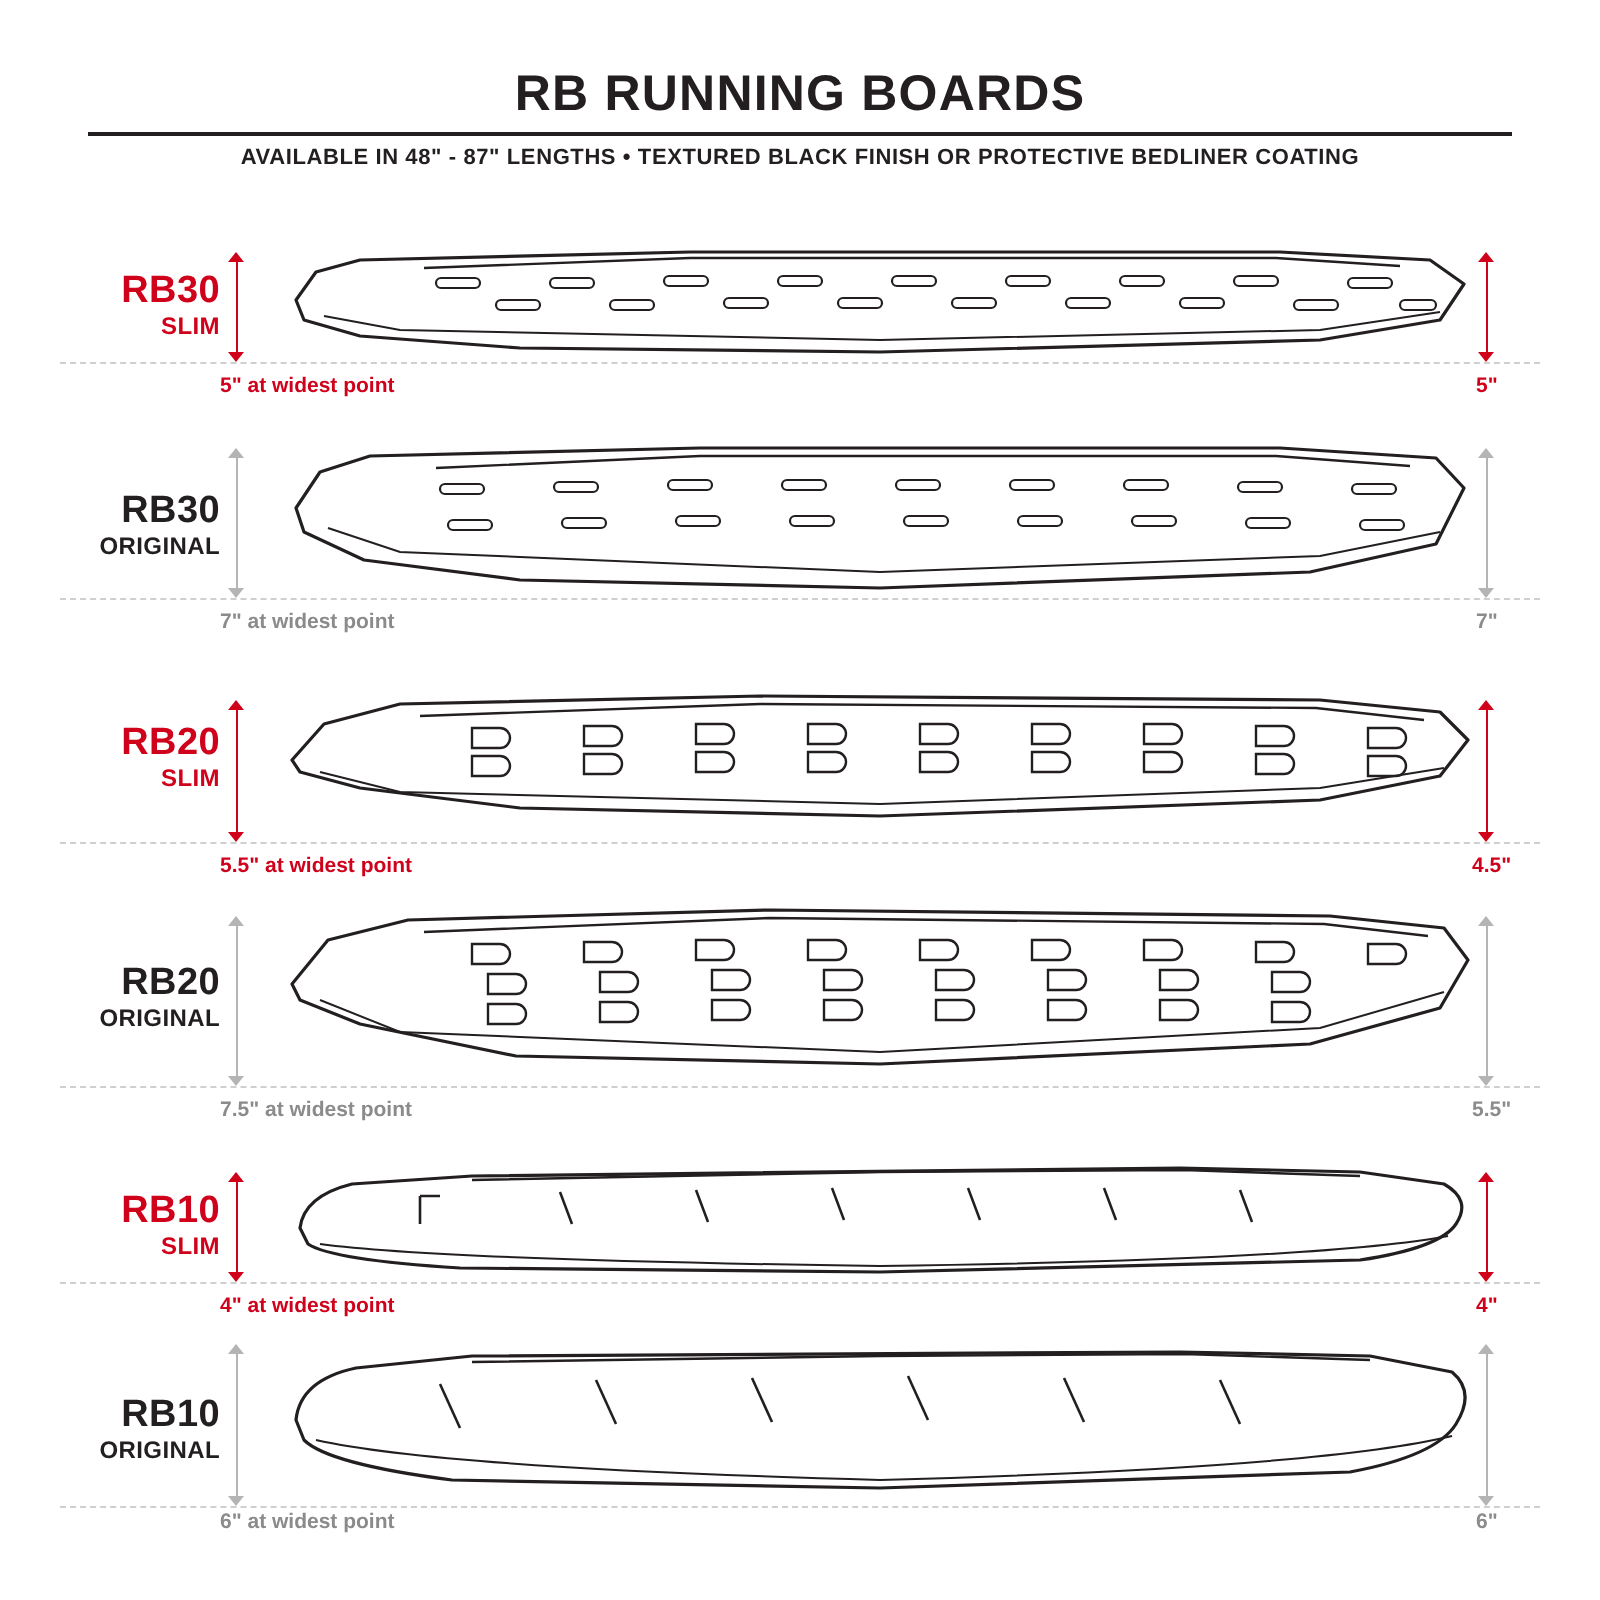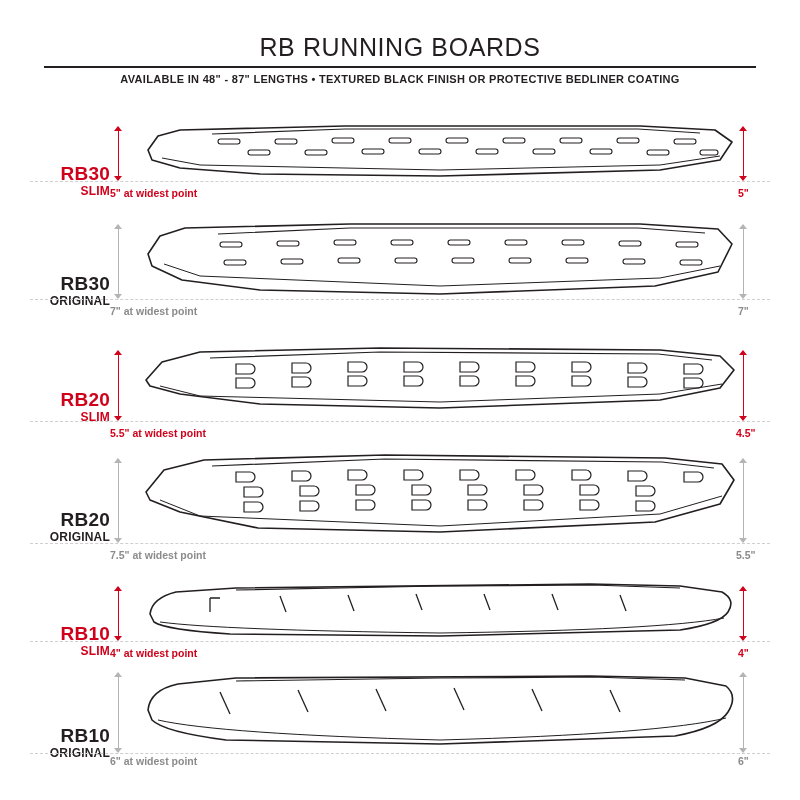--- a/index.html
+++ b/index.html
@@ -11,21 +11,21 @@
     overflow:hidden;
     position:relative;
   }
   .page{position:relative;width:800px;height:800px;}
 
   
   .header{position:absolute;left:0;top:0;width:800px;}
   .title{
     text-align:center;
     font-size:25px;
-    font-weight:normal;
+    font-weight:bold;
     letter-spacing:.6px;
     padding-top:33px;
     color:#231f20;
   }
   .rule{
     position:absolute;left:44px;top:66px;width:712px;height:2px;background:#231f20;
   }
   .subtitle{
     position:absolute;left:44px;top:73px;width:712px;
     text-align:center;
@@ -36,21 +36,20 @@
   }
 
   
   .row{position:absolute;left:0;width:800px;}
 
   .label{
     position:absolute;
     text-align:right;
     width:100px;
     left:10px;
-    margin-top:28px;
   }
   .label .model{
     font-size:19px;font-weight:bold;line-height:20px;letter-spacing:.2px;
   }
   .label .variant{
     font-size:12px;font-weight:bold;line-height:14px;letter-spacing:.2px;
   }
   .red .model,.red .variant{color:#d0021b;}
   .blk .model,.blk .variant{color:#231f20;}
 

